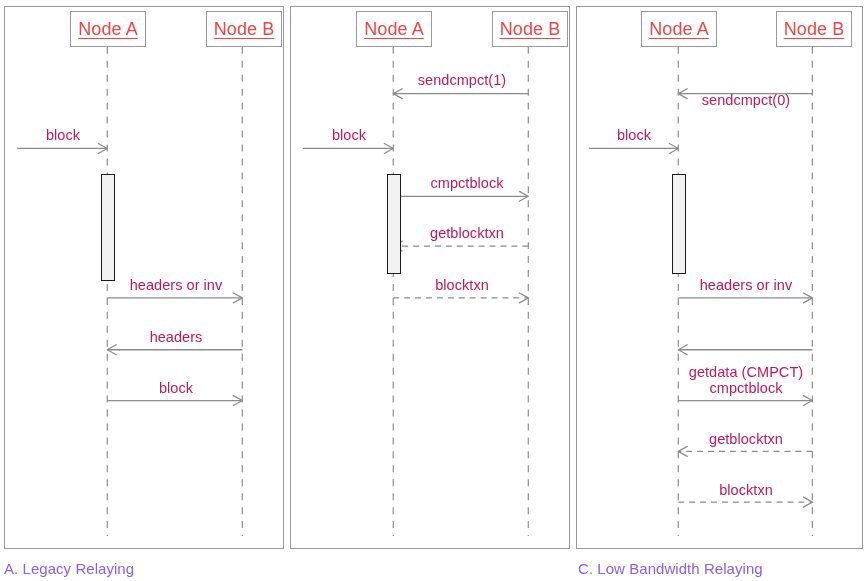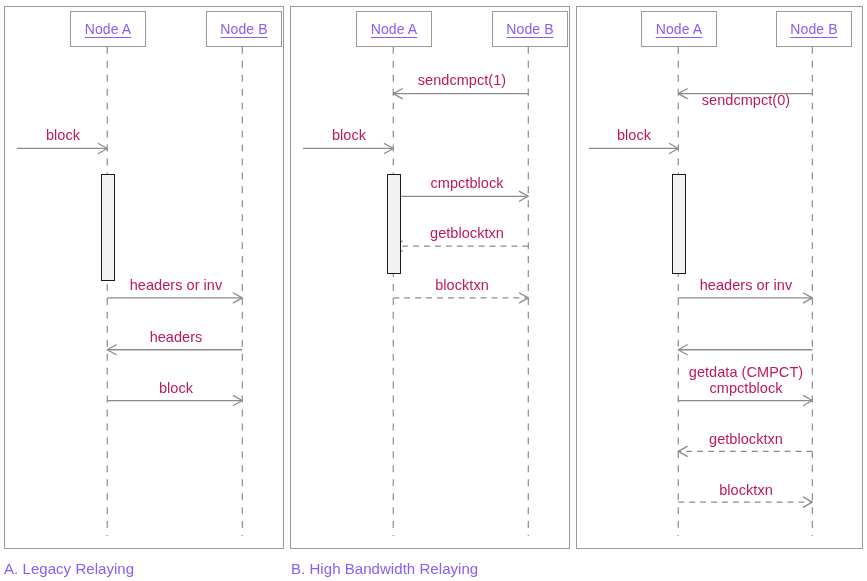--- a/index.html
+++ b/index.html
@@ -39,22 +39,22 @@
     position: absolute;
     box-sizing: border-box;
     border: 1px solid #9a9a9a;
     background: #ffffff;
     height: 36px;
     display: flex;
     align-items: center;
     justify-content: center;
   }
   .node-label {
-    font-size: 14px;
-    color: #8b5cf6;
+    font-size: 18px;
+    color: #ef4444;
     text-decoration: underline;
     text-underline-offset: 3px;
     letter-spacing: 0.1px;
     white-space: nowrap;
   }
   .msg-label {
     position: absolute;
     font-size: 14.5px;
     color: #be185d;
     white-space: nowrap;
@@ -196,15 +196,15 @@
     <div class="msg-label" style="left:169px; top:81px;margin-top:20px;">sendcmpct(0)</div>
     <div class="msg-label" style="left:57px; top:136px;">block</div>
     <div class="msg-label" style="left:169px; top:286px;">headers or inv</div>
     <div class="msg-label" style="left:169px; top:338px;margin-top:35px;">getdata (CMPCT)</div>
     <div class="msg-label" style="left:169px; top:389px;">cmpctblock</div>
     <div class="msg-label" style="left:169px; top:440px;">getblocktxn</div>
     <div class="msg-label" style="left:169px; top:491px;">blocktxn</div>
   </div>
 
   <div class="caption" style="left:4px; top:560px;">A. Legacy Relaying</div>
-  <div class="caption" style="left:291px; top:560px;">B. High Bandwidth Relaying</div>
+  <div class="caption" style="left:578px; top:560px;">C. Low Bandwidth Relaying</div>
 
 </div>
 
 </body></html>

